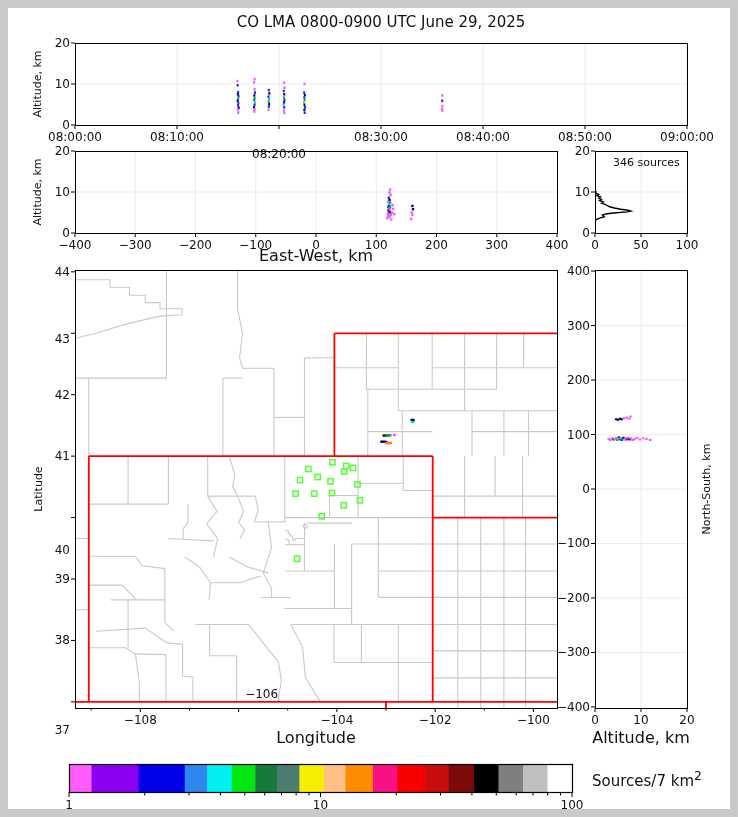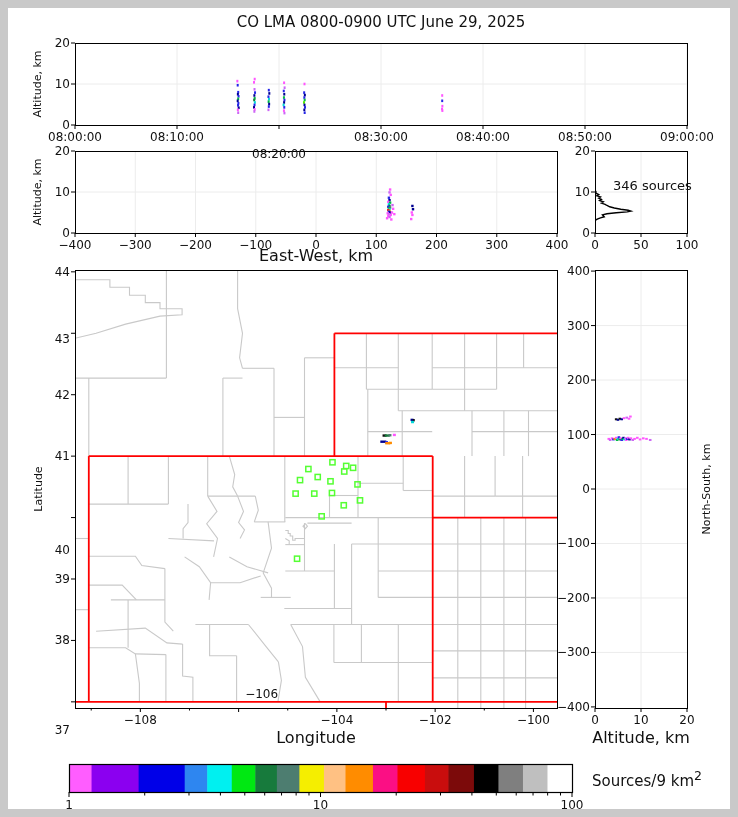--- a/index.html
+++ b/index.html
@@ -7,21 +7,21 @@
   #frame{position:relative;width:738px;height:817px;background:#c9c9c9;overflow:hidden;}
   #canvas{position:absolute;left:8px;top:8px;width:722px;height:801px;background:#ffffff;}
   #plot{position:absolute;left:0;top:0;pointer-events:none;}
   .lbl{position:absolute;color:#111;}
   #figtitle{left:75px;top:13px;width:612px;text-align:center;font-size:15px;}
   .ylab{font-size:11px;transform:translate(-50%,-50%) rotate(-90deg);white-space:nowrap;}
   .xlab{font-size:16px;transform:translate(-50%,0);white-space:nowrap;}
   .tl{position:absolute;font-size:12px;color:#111;line-height:12px;white-space:nowrap;}
   .tlx{transform:translate(-50%,0);text-align:center;}
   .tly{text-align:right;}
-  #hist-note{font-size:13px;margin-top:22px;}
+  #hist-note{font-size:11px;}
   #cbar-label{font-size:15px;}
 </style>
 </head>
 <body>
 
 <div id="frame">
   <div id="canvas"></div>
   <svg id="plot" width="738" height="817">
       <defs></defs>
       <clipPath id="cp1">
@@ -450,21 +450,21 @@
   <div id="figtitle" class="lbl">CO LMA 0800-0900 UTC June 29, 2025</div>
 
   <div class="lbl ylab" style="left:37px;top:84px;">Altitude, km</div>
   <div class="lbl ylab" style="left:37px;top:192px;">Altitude, km</div>
   <div class="lbl xlab" style="left:316px;top:246px;">East-West, km</div>
   <div id="hist-note" class="lbl" style="left:613px;top:156px;">346 sources</div>
   <div class="lbl ylab" style="left:38px;top:489px;">Latitude</div>
   <div class="lbl xlab" style="left:316px;top:728px;">Longitude</div>
   <div class="lbl ylab" style="left:706px;top:489px;">North-South, km</div>
   <div class="lbl xlab" style="left:641px;top:728px;">Altitude, km</div>
-  <div id="cbar-label" class="lbl" style="left:592px;top:768px;"><span>Sources/9 km</span><sup>2</sup></div>
+  <div id="cbar-label" class="lbl" style="left:592px;top:768px;"><span>Sources/7 km</span><sup>2</sup></div>
 
   <div id="labels">
       <div class="tl tlx" style="left: 75px; top: 131px;">08:00:00</div>
       <div class="tl tlx" style="left: 177px; top: 131px;">08:10:00</div>
       <div class="tl tlx" style="left: 279px; top: 148px;">08:20:00</div>
       <div class="tl tlx" style="left: 381px; top: 131px;">08:30:00</div>
       <div class="tl tlx" style="left: 483px; top: 131px;">08:40:00</div>
       <div class="tl tlx" style="left: 585px; top: 131px;">08:50:00</div>
       <div class="tl tlx" style="left: 687px; top: 131px;">09:00:00</div>
       <div class="tl tly" style="left: 10px; top: 119px; width: 60px;">0</div>

